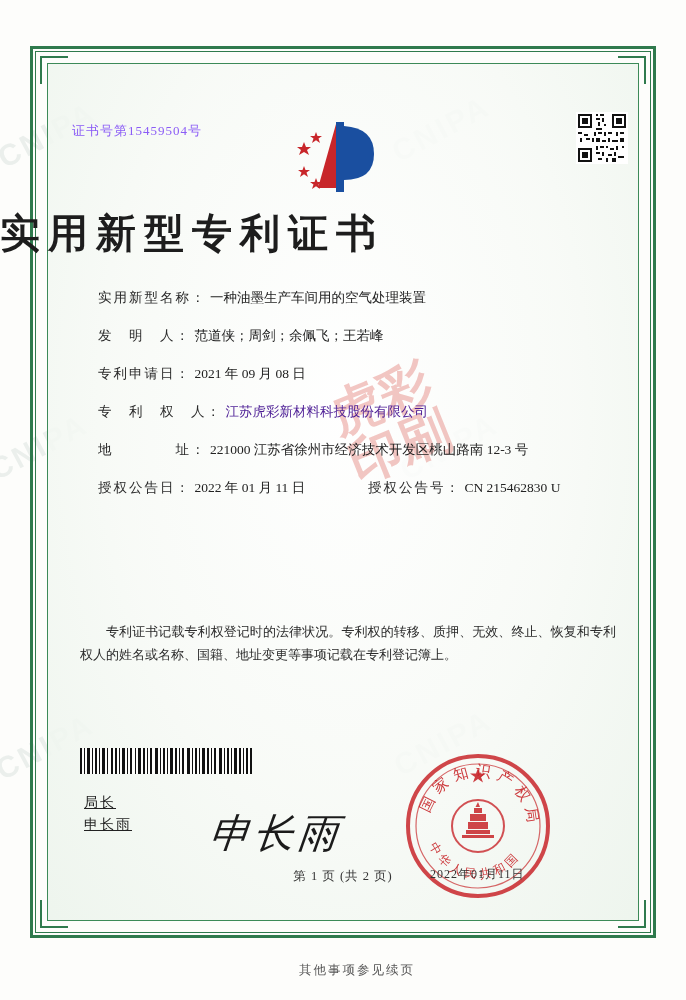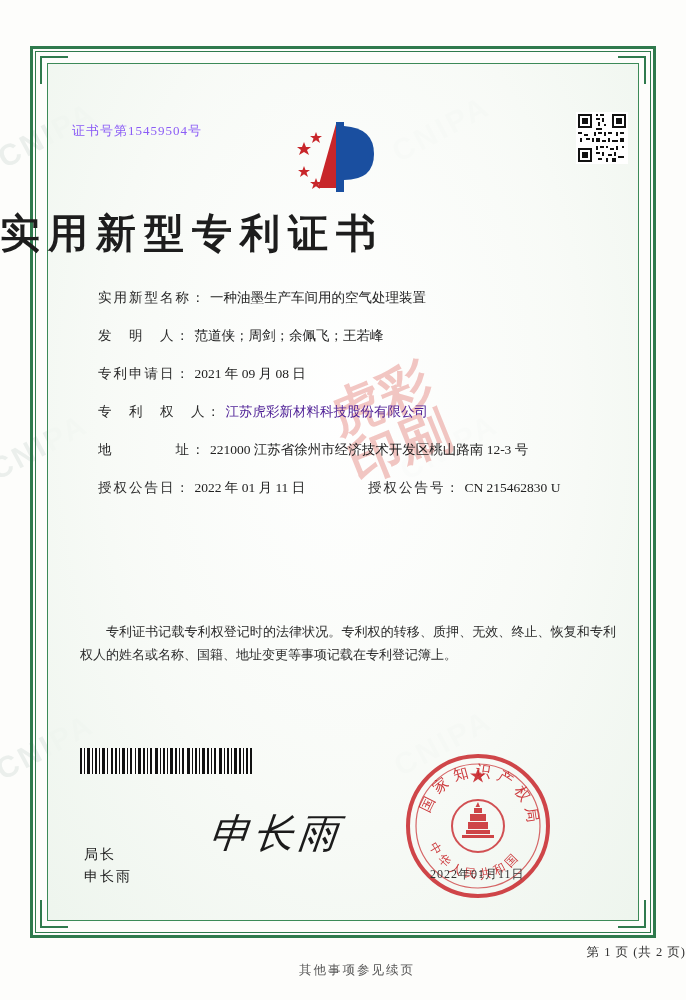--- a/index.html
+++ b/index.html
@@ -127,44 +127,44 @@
     text-indent:26px;
   }
   .para1{top:578px;}
   .para2{top:620px;}
 
   .barcode{
     position:absolute;left:80px;top:748px;width:172px;height:26px;
   }
 
   .sign-block{
-    position:absolute;left:84px;top:844px;
-    font-size:14px;line-height:22px;letter-spacing:2px;color:#222;
+    position:absolute;left:84px;top:792px;
+    font-size:14px;line-height:22px;letter-spacing:2px;color:#222;text-decoration:underline;
   }
   .signature{
     position:absolute;left:210px;top:806px;
     font-size:40px;
     font-family:"Liberation Serif", serif;
     color:#1b1b1b;
     font-style:italic;
     letter-spacing:4px;
     transform:skewX(-6deg);
   }
 
   .seal{
     position:absolute;left:404px;top:752px;width:148px;height:148px;
   }
   .seal-date{
     position:absolute;left:430px;top:866px;
     font-size:12px;color:#333;letter-spacing:1px;
   }
 
   .page-num{
-    position:absolute;left:0;right:0;top:944px;
-    text-align:right;font-size:12.5px;color:#333;letter-spacing:1px;
+    position:absolute;left:0;right:0;top:868px;
+    text-align:center;font-size:12.5px;color:#333;letter-spacing:1px;
   }
   .footnote{
     position:absolute;left:0;right:0;top:962px;
     text-align:center;font-size:12.5px;color:#555;letter-spacing:2px;padding-left:28px;
   }
 </style>
 </head>
 <body>
 
 <div class="page">

